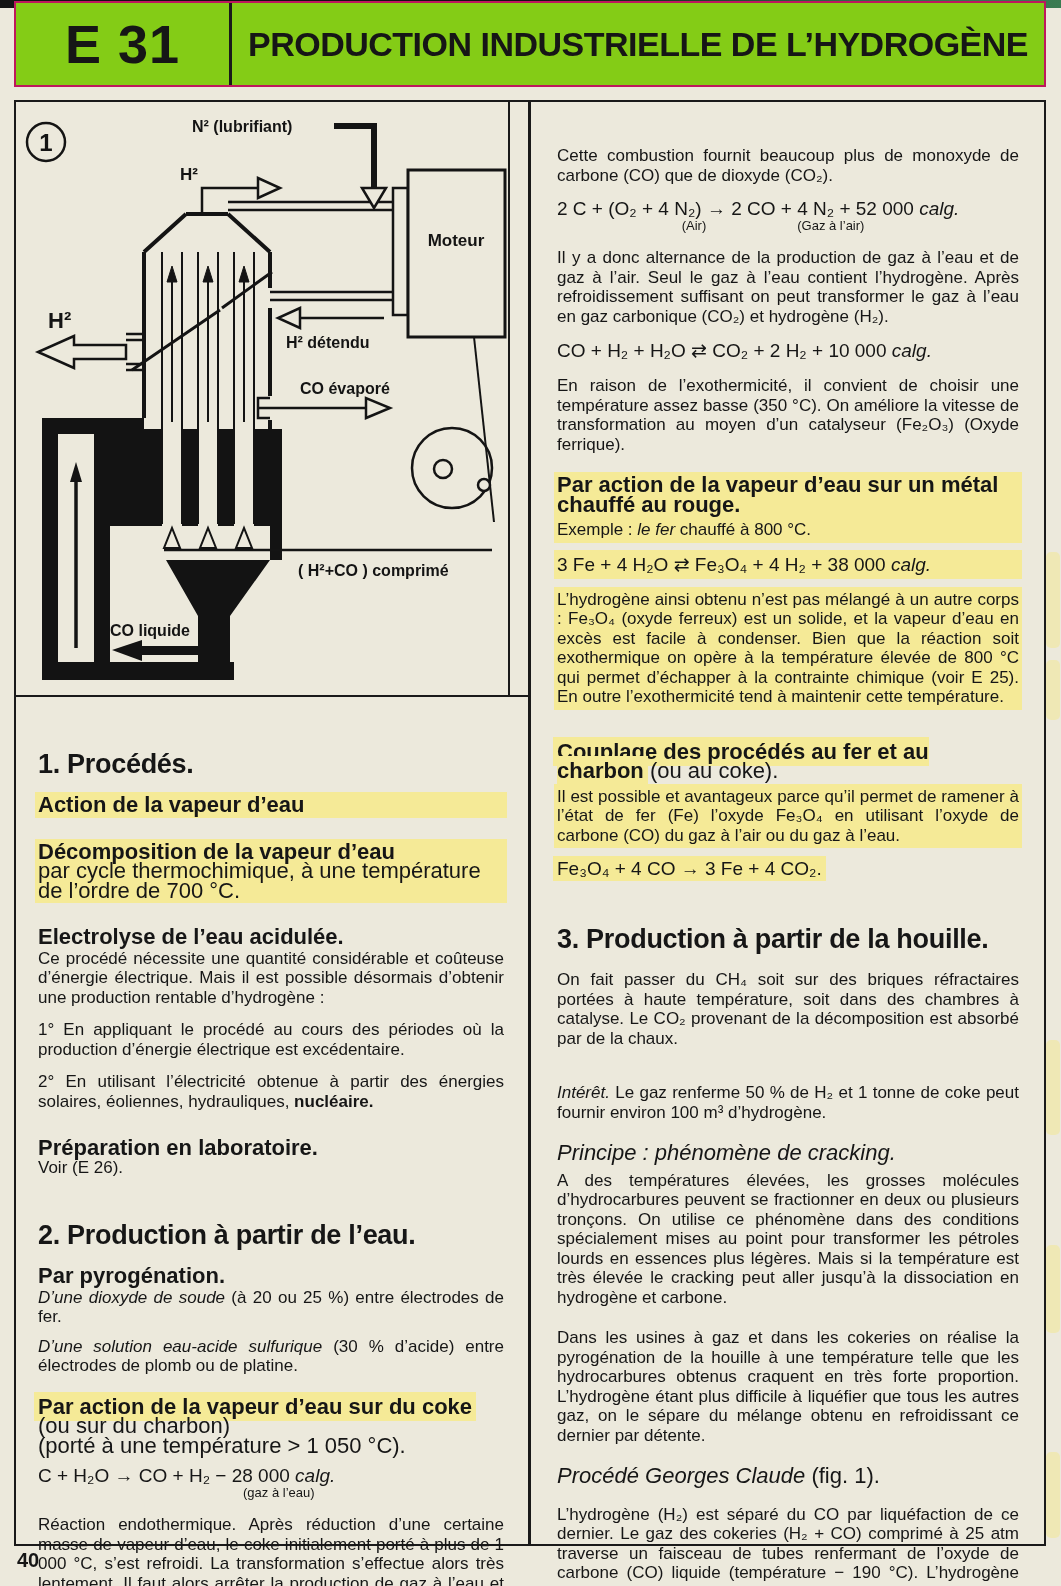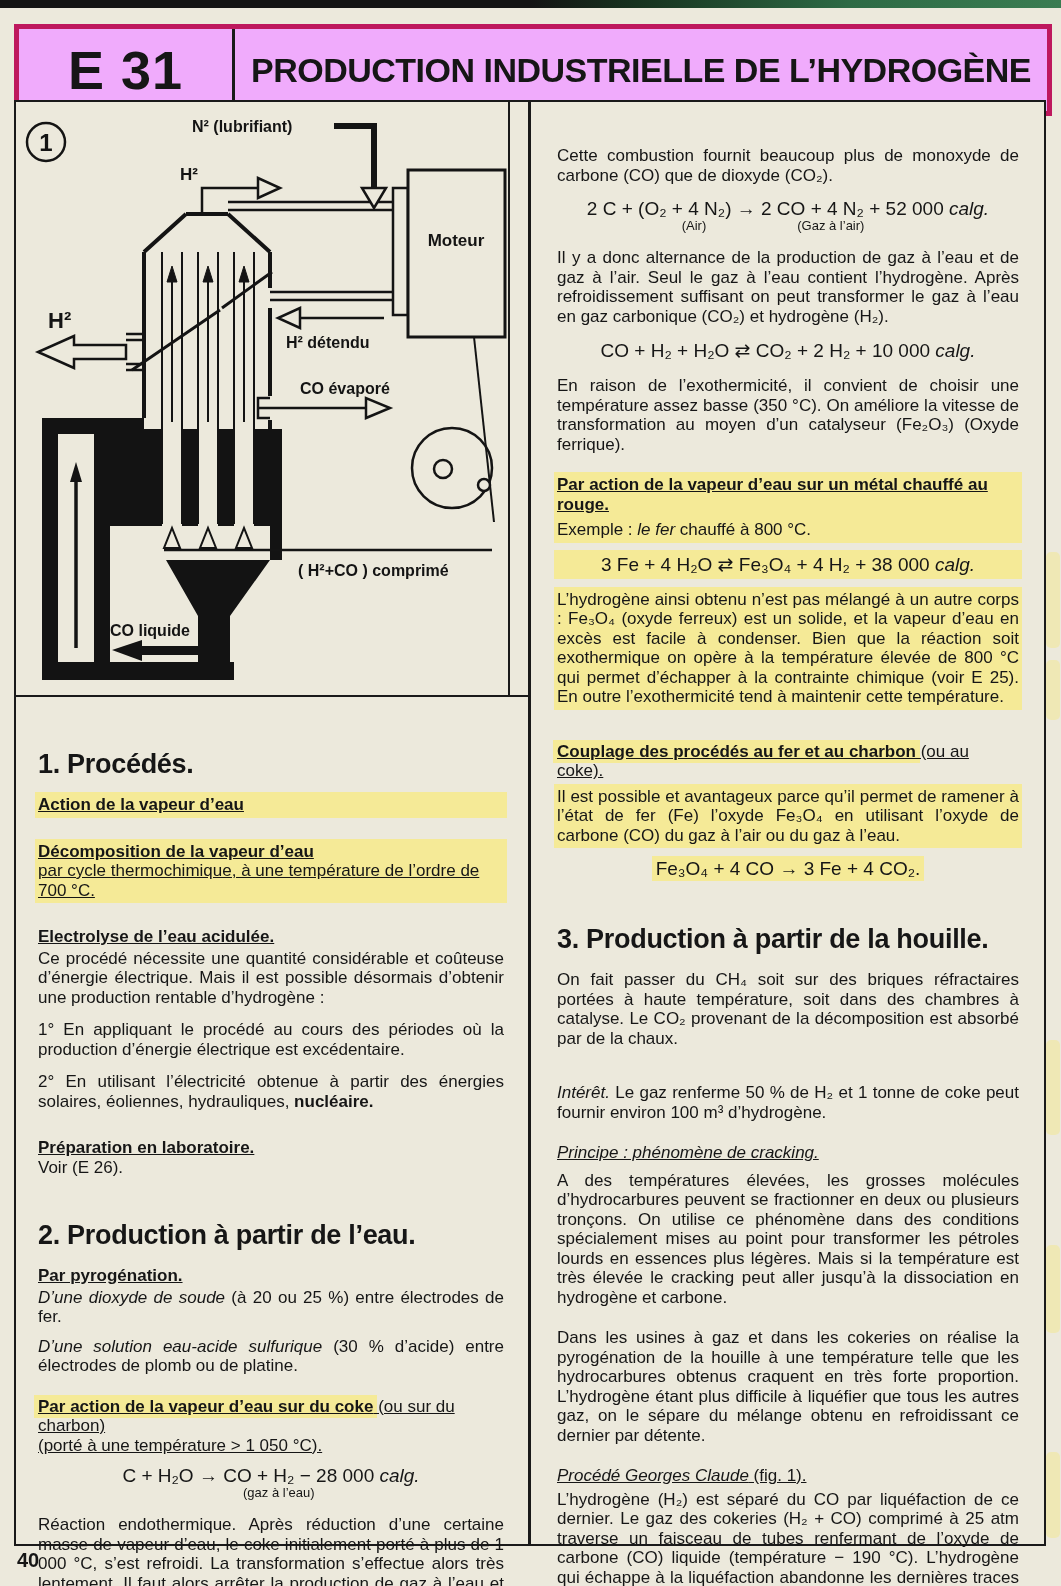--- a/index.html
+++ b/index.html
@@ -3,44 +3,44 @@
 <meta charset="utf-8">
 <style>
   html,body{margin:0;padding:0;background:#b8b4a6;}
   .page{
     position:relative;width:1061px;height:1586px;background:#ece9dc;
     font-family:"Liberation Sans","DejaVu Sans",sans-serif;color:#161616;
     overflow:hidden;margin:0 auto;
   }
   .top-strip{position:absolute;left:0;top:0;width:1061px;height:8px;
     background:linear-gradient(90deg,#141414 0%,#141414 50%,#17321f 60%,#2d6a45 80%,#3a7c52 100%);}
-  .header{position:absolute;left:14px;top:24px;width:1028px;height:82px;
-    border:5px solid #be185d;display:flex;background:#f0abfc;}
+  .header{position:absolute;left:14px;top:1px;width:1028px;height:82px;
+    border:2px solid #be185d;display:flex;background:#84cc16;}
   .header-code{width:213px;border-right:3px solid #1a1a1a;display:flex;align-items:center;justify-content:center;
     font-size:54px;font-weight:bold;letter-spacing:1px;}
   .header-title{flex:1;display:flex;align-items:center;justify-content:center;
     font-size:34px;font-weight:bold;letter-spacing:-0.5px;white-space:nowrap;}
   .body-box{position:absolute;left:14px;top:100px;width:1028px;height:1442px;
     border:2px solid #1a1a1a;display:flex;background:#ece9dc;}
   .col-left{width:512px;display:flex;flex-direction:column;}
   .col-divider{width:3px;background:#1a1a1a;}
   .col-right{flex:1;padding:44px 25px 0 26px;}
   .figure{height:593px;border-bottom:2px solid #1a1a1a;position:relative;}
   .fig-svg{display:block;width:492px;height:593px;border-right:2px solid #1a1a1a;}
   .fig-svg text{font-weight:bold;fill:#141414;}
   .left-text{padding:52px 24px 0 22px;}
   
   .para{font-size:17px;line-height:19.5px;text-align:justify;margin:0 0 13px;}
-  .lead{font-size:17px;line-height:19.5px;margin:0 0 13px;text-decoration:underline;}
+  .lead{font-size:22px;line-height:19.5px;margin:0 0 13px;}
   .bhead{font-weight:bold;}
   .ital{font-style:italic;}
   .sect{font-size:27px;font-weight:bold;letter-spacing:-0.3px;margin:0 0 15px;}
   .hl{background:#f5ea97;box-shadow:0 0 0 3px #f5ea97;}
   .hl-in{background:#f5ea97;box-shadow:2px 0 0 2px #f5ea97,-2px 0 0 2px #f5ea97;}
-  .eq{font-size:19px;text-align:center;white-space:nowrap;margin:10px 0 14px;}
+  .eq{font-size:19px;text-align:left;white-space:nowrap;margin:10px 0 14px;}
   .eq .unit{font-style:italic;}
   .eq-subrow{position:relative;height:16px;font-size:13px;margin-top:-2px;}
   .eq-subrow .s1{position:absolute;left:27%;}
   .eq-subrow .s2{position:absolute;left:52%;}
   .eq-subrow .sc{position:absolute;left:44%;}
   .page-number{position:absolute;left:17px;top:1549px;font-size:20px;font-weight:bold;}
   .margin-hl{position:absolute;width:14px;background:#f2e89b;opacity:.6;border-radius:5px;}
   .mh1{left:1046px;top:552px;height:96px;}
   .mh2{left:1046px;top:660px;height:60px;}
   .mh3{left:1046px;top:1040px;height:95px;}
@@ -257,21 +257,21 @@
         <span class="ital">Intérêt.</span><span> Le gaz renferme 50 % de H₂ et 1 tonne de coke peut fournir environ 100 m³ d’hydrogène.</span>
       </div>
       <div class="gap8"></div>
 
       <div class="lead ital" style="margin-bottom:8px">Principe : phénomène de cracking.</div>
       <div class="para">A des températures élevées, les grosses molécules d’hydrocarbures peuvent se fractionner en deux ou plusieurs tronçons. On utilise ce phénomène dans des conditions spécialement mises au point pour transformer les pétroles lourds en essences plus légères. Mais si la température est très élevée le cracking peut aller jusqu’à la dissociation en hydrogène et carbone.</div>
       <div class="gap8"></div>
       <div class="para">Dans les usines à gaz et dans les cokeries on réalise la pyrogénation de la houille à une température telle que les hydrocarbures obtenus craquent en très forte proportion. L’hydrogène étant plus difficile à liquéfier que tous les autres gaz, on le sépare du mélange obtenu en refroidissant ce dernier par détente.</div>
       <div class="gap8"></div>
 
-      <div class="lead" style="margin-bottom:4px">
+      <div class="lead" style="margin-bottom:19px">
         <span class="ital">Procédé Georges Claude</span><span> (fig. 1).</span>
       </div>
       <div class="para">L’hydrogène (H₂) est séparé du CO par liquéfaction de ce dernier. Le gaz des cokeries (H₂ + CO) comprimé à 25 atm traverse un faisceau de tubes renfermant de l’oxyde de carbone (CO) liquide (température − 190 °C). L’hydrogène qui échappe à la liquéfaction abandonne les dernières traces de CO gazeux dans la partie supérieure du faisceau et va se détendre dans un moteur où il se refroidit. Les lubrifiants usuels étant gelés à la température de fonctionnement du moteur il faut graisser ce dernier avec de l’azote (N₂).</div>
     </div>
   </div>
 
   <div class="page-number">40</div>
 
   <div class="margin-hl mh1"></div>
   <div class="margin-hl mh2"></div>

